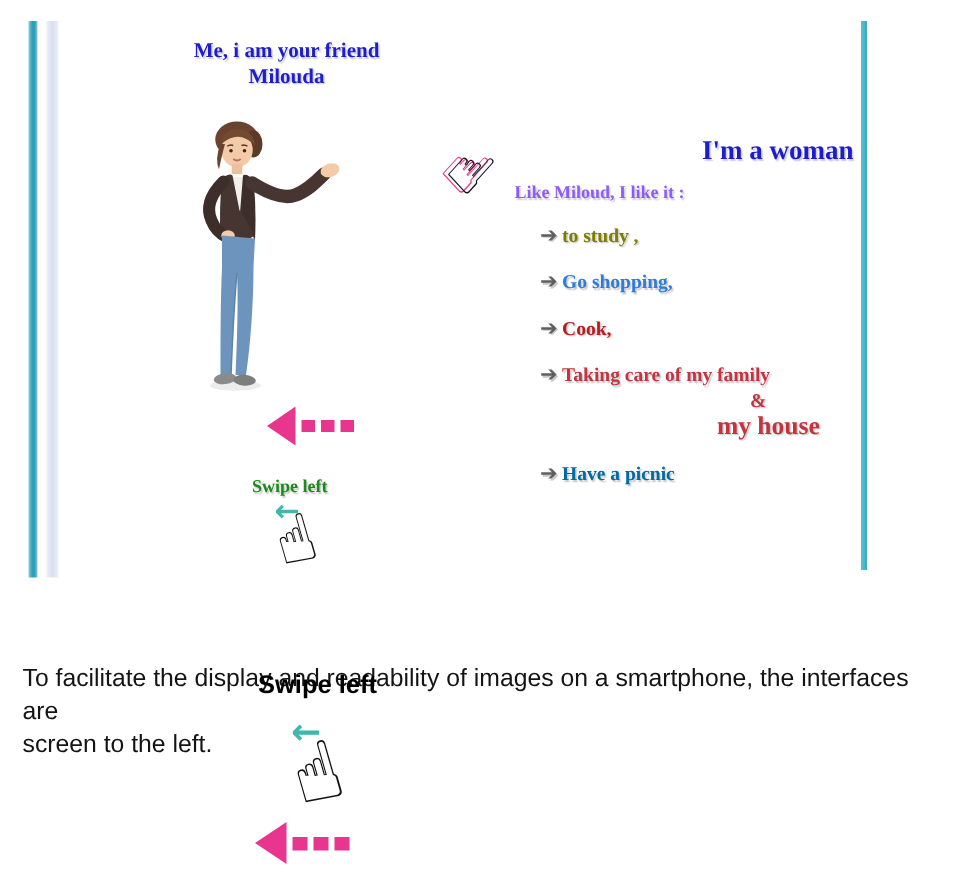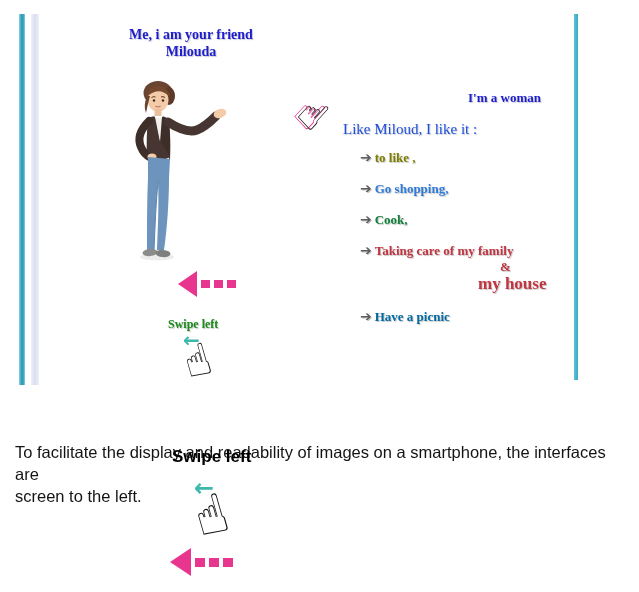--- a/index.html
+++ b/index.html
@@ -13,35 +13,35 @@
   .bar-left-light{left:31px;top:14px;width:8px;height:371px;
     background:linear-gradient(to right,#eef0f8,#d9dff0,#eef0f8);}
   .bar-right{left:574px;top:14px;width:4px;height:366px;
     background:linear-gradient(to right,#5fc2d4,#35aac4);}
 
   
   .intro{left:116px;top:26px;width:150px;text-align:center;color:#1d1dcb;
     font-weight:bold;font-size:14px;line-height:17px;text-shadow:1px 1px 1px #c9c9d6;}
 
   
-  .woman-label{left:468px;top:90px;color:#1d1dcb;font-weight:bold;font-size:13px;
+  .woman-label{left:468px;top:90px;color:#1d1dcb;font-weight:bold;font-size:18px;
     text-shadow:1px 1px 1px #c9c9d6;}
-  .likes-header{left:343px;top:121px;color:#1d4ed8;font-weight:normal;font-size:15px;
+  .likes-header{left:343px;top:121px;color:#8b5cf6;font-weight:bold;font-size:12px;
     text-shadow:1px 1px 1px #c9c9d6;}
 
   
   .point-hand{left:301px;top:94px;font-family:"DejaVu Sans",sans-serif;font-size:40px;
     color:#111;transform:rotate(42deg);text-shadow:-3px 2px 0 #e8368f;line-height:1;}
 
   
   .like-row{left:360px;display:flex;align-items:baseline;}
   .bullet{font-family:"DejaVu Sans",sans-serif;font-size:14px;color:#5f5f5f;
     text-shadow:1px 1px 0 #c8c8c8;margin-right:3px;font-weight:bold;}
   .like-label{font-weight:bold;font-size:13px;text-shadow:1px 1px 1px #c4c4c4;}
-  .c0{color:#7d7d00;} .c1{color:#2f7bd9;} .c2{color:#15803d;}
+  .c0{color:#7d7d00;} .c1{color:#2f7bd9;} .c2{color:#b91c1c;}
   .c3{color:#c03540;} .c4{color:#0369a1;}
   .row0{top:149px;} .row1{top:180px;} .row2{top:211px;} .row3{top:242px;} .row4{top:308px;}
   .cont1{left:500px;top:259px;font-weight:bold;font-size:13px;color:#c03540;text-shadow:1px 1px 1px #c4c4c4;}
   .cont2{left:478px;top:274px;font-weight:bold;font-size:17px;color:#c03540;text-shadow:1px 1px 1px #c4c4c4;}
 
   
   .pink-arrow{display:flex;align-items:center;}
   .pink-arrow .head{width:0;height:0;border-top:13px solid transparent;
     border-bottom:13px solid transparent;border-right:19px solid #e8368f;}
   .pink-arrow .dash{width:9px;height:8px;background:#e8368f;margin-left:4px;}
@@ -118,21 +118,21 @@
     <ellipse cx="47" cy="172.5" rx="7.5" ry="3.6" fill="#8b8b8b" transform="rotate(-6 47 172.5)"></ellipse>
     <ellipse cx="60" cy="173.5" rx="7.5" ry="3.6" fill="#7e7e7e" transform="rotate(4 60 173.5)"></ellipse>
   </svg>
 
   <div class="abs woman-label">I'm a woman</div>
   <div class="abs point-hand">☝</div>
   <div class="abs likes-header">Like Miloud, I like it :</div>
 
   <div class="abs like-row row0">
     <span class="bullet">➔</span>
-    <span class="like-label c0">to like ,</span>
+    <span class="like-label c0">to study ,</span>
   </div>
   <div class="abs like-row row1">
     <span class="bullet">➔</span>
     <span class="like-label c1">Go shopping,</span>
   </div>
   <div class="abs like-row row2">
     <span class="bullet">➔</span>
     <span class="like-label c2">Cook,</span>
   </div>
   <div class="abs like-row row3">

